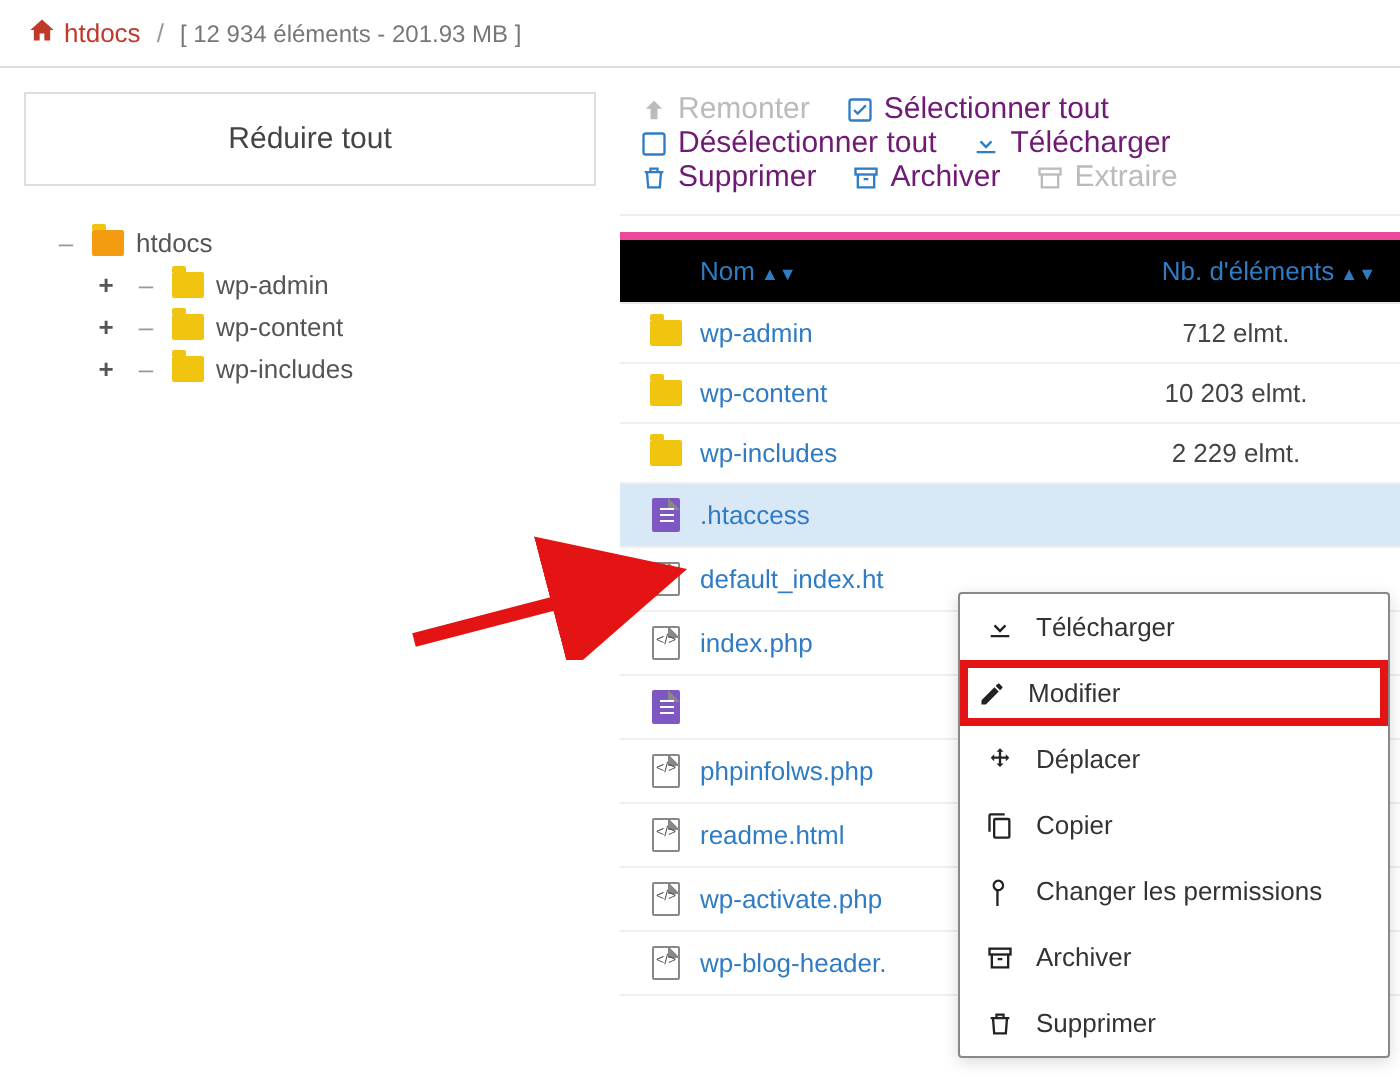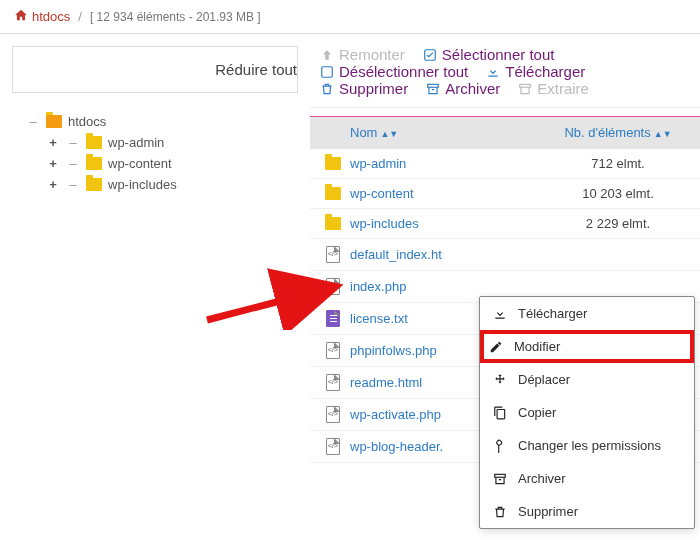--- a/index.html
+++ b/index.html
@@ -6,41 +6,41 @@
   body { width: 700px; height: 540px; background: #fff; color: #333; font-size: 13px; position: relative; overflow: hidden; }
 
   .breadcrumb { display: flex; align-items: center; gap: 8px; padding: 8px 14px; border-bottom: 1px solid #ddd; }
   .breadcrumb .home { color: #c0392b; font-weight: 500; display: inline-flex; align-items: center; gap: 4px; }
   .breadcrumb .sep { color: #999; }
   .breadcrumb .info { color: #777; font-size: 12px; }
 
   .main { display: flex; }
 
   .sidebar { width: 310px; padding: 12px; }
-  .collapse-btn { border: 1px solid #ddd; background: #fff; text-align: right; padding: 14px 0; font-size: 15px; color: #444; margin-bottom: 18px; cursor: pointer; }
+  .collapse-btn { border: 1px solid #ddd; background: #fff; text-align: center; padding: 14px 0; font-size: 15px; color: #444; margin-bottom: 18px; cursor: pointer; }
   .tree { padding-left: 14px; }
   .tree-row { display: flex; align-items: center; gap: 6px; padding: 3px 0; font-size: 13px; color: #555; cursor: pointer; }
   .tree-row.child { padding-left: 20px; }
   .dash { color: #999; width: 14px; text-align: center; }
   .plus { color: #555; width: 14px; text-align: center; font-weight: bold; }
   .folder-ico { width: 16px; height: 13px; display: inline-block; background: #f1c40f; border-radius: 1px; position: relative; }
   .folder-ico::before { content: ""; position: absolute; top: -3px; left: 0; width: 7px; height: 3px; background: #f1c40f; border-radius: 1px 1px 0 0; }
   .folder-ico.open { background: #f39c12; }
 
   .content { flex: 1; padding-top: 12px; }
   .toolbar { display: flex; flex-wrap: wrap; gap: 0 18px; padding: 0 10px 10px 10px; border-bottom: 1px solid #eee; font-size: 15px; }
   .tb-item { display: inline-flex; align-items: center; gap: 5px; cursor: pointer; }
   .tb-item.blue { color: #701a75; }
   .tb-item.disabled { color: #bbb; }
   .tb-ico { width: 14px; height: 14px; display: inline-flex; align-items: center; justify-content: center; }
   .tb-ico svg { width: 14px; height: 14px; }
 
-  .list-header { display: flex; background: #e5e5e5; border-top: 1px solid #ec4899; border-bottom: 1px solid #e6e6e6; padding: 8px 12px; margin-top: 8px; }
+  .list-header { display: flex; background: #000000; border-top: 4px solid #ec4899; border-bottom: 1px solid #e6e6e6; padding: 8px 12px; margin-top: 8px; }
   .col-name { flex: 1; color: #2f7cc4; cursor: pointer; padding-left: 28px; }
-  .col-count { width: 140px; text-align: center; color: #2f7cc4; cursor: pointer; }
+  .col-count { width: 140px; text-align: right; color: #2f7cc4; cursor: pointer; }
   .sort { font-size: 9px; color: #2f7cc4; margin-left: 3px; }
 
   .row { display: flex; align-items: center; padding: 7px 12px; border-bottom: 1px solid #f0f0f0; cursor: pointer; }
   .row.selected { background: #d9e8f7; }
   .row .icon { width: 22px; display: flex; align-items: center; justify-content: center; margin-right: 6px; }
   .row .name { flex: 1; color: #2f7cc4; }
   .row .count { width: 140px; text-align: center; color: #444; }
 
   .file-ico { width: 14px; height: 17px; background: #fff; border: 1px solid #888; border-radius: 1px; position: relative; }
   .file-ico::before { content: ""; position: absolute; right: -1px; top: -1px; border: 3px solid transparent; border-left-color: #888; border-bottom-color: #888; }
@@ -185,39 +185,45 @@
           <span class="name">wp-content</span>
           <span class="count">10 203 elmt.</span>
         </div>
         <div class="row">
           <span class="icon">
             <span class="folder-ico"></span>
           </span>
           <span class="name">wp-includes</span>
           <span class="count">2 229 elmt.</span>
         </div>
+        <div class="row selected">
+          <span class="icon">
+            <span class="file-ico purple"></span>
+          </span>
+          <span class="name">.htaccess</span>
+          <span class="count"></span>
+        </div>
         <div class="row">
           <span class="icon">
             <span class="file-ico code"></span>
           </span>
           <span class="name">default_index.ht</span>
           <span class="count"></span>
         </div>
         <div class="row">
           <span class="icon">
             <span class="file-ico code"></span>
           </span>
           <span class="name">index.php</span>
           <span class="count"></span>
         </div>
         <div class="row">
           <span class="icon">
             <span class="file-ico purple"></span>
           </span>
-          <span class="name">license.txt</span>
           <span class="count"></span>
         </div>
         <div class="row">
           <span class="icon">
             <span class="file-ico code"></span>
           </span>
           <span class="name">phpinfolws.php</span>
           <span class="count"></span>
         </div>
         <div class="row">

